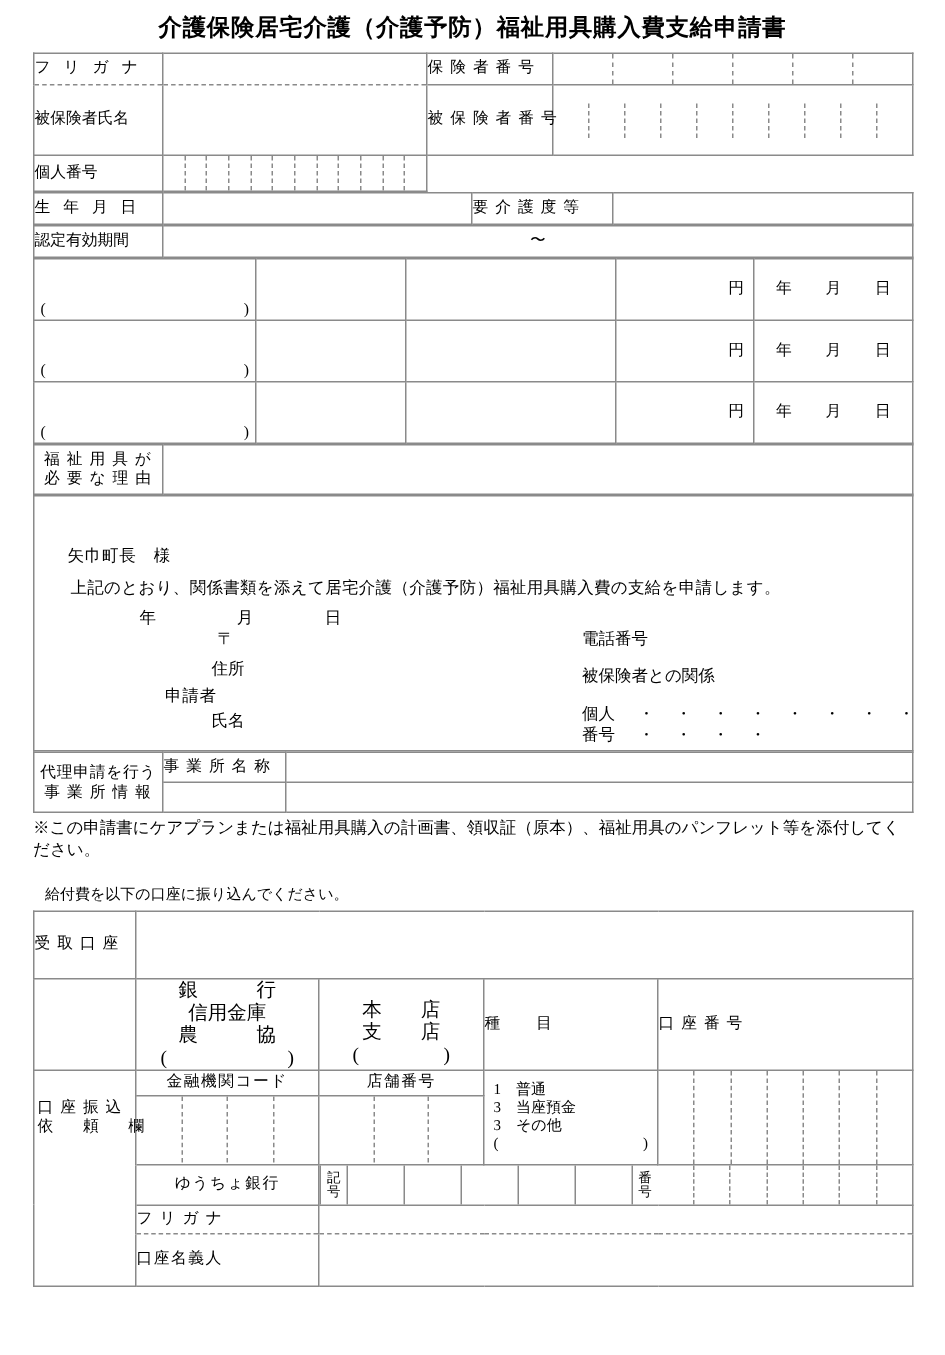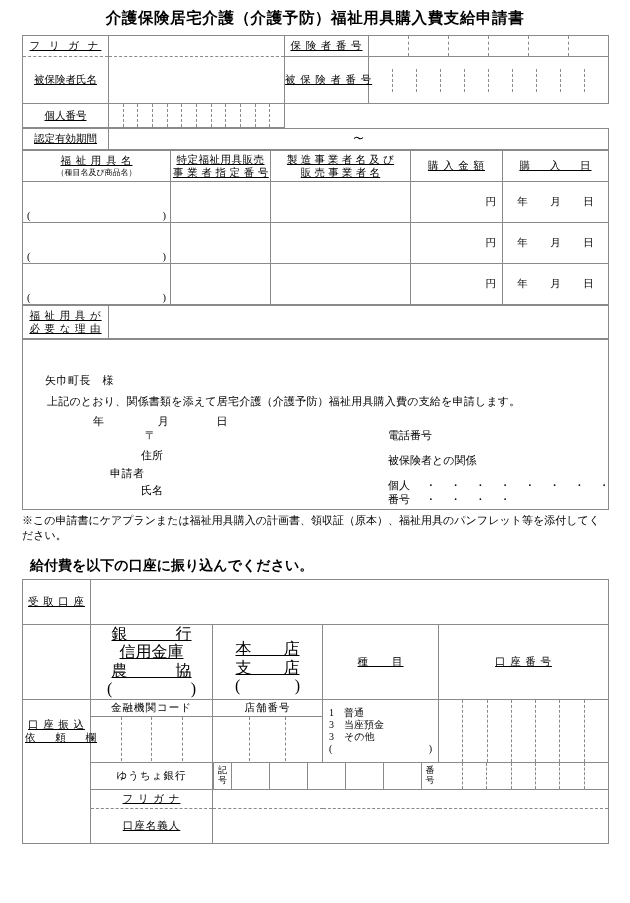--- a/index.html
+++ b/index.html
@@ -45,25 +45,23 @@
     table-layout: fixed;
   }
   table.grid td {
     border: 1px solid #8a8a8a;
     padding: 0;
     vertical-align: middle;
     font-size: 10.5px;
     line-height: 1.25;
   }
   .lbl {
-    text-align: center;
     letter-spacing: 3px;
     padding: 0 2px;
     white-space: nowrap;
-    text-decoration: underline;
   }
   .lbl-tight { letter-spacing: 1px; }
   .lbl-none  { letter-spacing: 0; }
   .sub { font-size: 8px; letter-spacing: 0; }
   .dash-bottom { border-bottom: 1px dashed #8a8a8a !important; }
   .no-left   { border-left: 0 !important; }
   .no-right  { border-right: 0 !important; margin-top: 16px; }
   .no-top    { border-top: 0 !important; }
   .no-bottom { border-bottom: 0 !important; }
   .ctr { text-align: center; }
@@ -163,30 +161,29 @@
   .w-name  { position: absolute; left: 48px; top: 55px; }
 
   
   .note {
     font-size: 11px;
     line-height: 1.35;
     margin: 3px 0 0 0;
     letter-spacing: 0;
   }
   .note2 {
-    font-size: 14px;
+    font-size: 10px;
     margin: 14px 0 4px 8px;
-    font-weight: bold;
   }
 
   
   .bank-head-lines {
     text-align: center;
     line-height: 1.15;
-    font-size: 16px;
+    font-size: 13px;
   }
   .kind-list {
     font-size: 10px;
     line-height: 1.22;
     padding: 1px 0 0 6px;
     text-align: left;
     position: relative;
     height: 100%;
     box-sizing: border-box;
   }
@@ -266,20 +263,36 @@
             <i></i>
               <i></i>
               <i></i>
               <i></i>
           </div>
         </td>
       </tr>
     </tbody>
   </table>
 
+  <table class="grid">
+    <colgroup>
+      <col style="width:86px">
+        <col style="width:206px">
+      <col style="width:94px">
+        <col style="width:200px">
+    </colgroup>
+    <tbody>
+      <tr>
+        <td class="lbl" style="height:20px">生 年 月 日</td>
+        <td></td>
+        <td class="lbl lbl-tight">要 介 護 度 等</td>
+        <td></td>
+      </tr>
+    </tbody>
+  </table>
 
   <table class="grid">
     <colgroup>
         <col style="width:86px">
         <col style="width:500px">
       </colgroup>
     <tbody>
       <tr>
         <td class="lbl lbl-none" style="height:20px">認定有効期間</td>
         <td class="ctr">〜</td>
@@ -289,36 +302,20 @@
 
   <table class="grid">
     <colgroup>
       <col style="width:148px">
         <col style="width:100px">
         <col style="width:140px">
       <col style="width:92px">
         <col style="width:106px">
     </colgroup>
     <tbody>
-      <tr>
-        <td class="ctr" style="height:30px">
-          <div class="lbl lbl-tight">福 祉 用 具 名</div>
-          <div class="sub">（種目名及び商品名）</div>
-        </td>
-        <td class="ctr">
-          <div class="lbl lbl-none" style="letter-spacing:.5px">特定福祉用具販売</div>
-          <div class="lbl lbl-none" style="letter-spacing:.5px">事 業 者 指 定 番 号</div>
-        </td>
-        <td class="ctr">
-          <div class="lbl lbl-none" style="letter-spacing:.3px">製 造 事 業 者 名 及 び</div>
-          <div class="lbl lbl-none" style="letter-spacing:.3px">販 売 事 業 者 名</div>
-        </td>
-        <td class="lbl lbl-tight">購 入 金 額</td>
-        <td class="lbl lbl-tight">購 　 入 　 日</td>
-      </tr>
 
       <tr>
         <td>
           <div class="eq-row-inner" style="height:40px">
             <span class="paren-bl">
               <span>(</span>
               <span>)</span>
             </span>
           </div>
         </td>
@@ -432,20 +429,41 @@
                   <span class="mn-dots">・ ・ ・ ・ ・ ・ ・ ・ ・ ・ ・ ・</span>
                 </div>
               </div>
             </div>
           </div>
         </td>
       </tr>
     </tbody>
   </table>
 
+  <table class="grid">
+    <colgroup>
+        <col style="width:86px">
+        <col style="width:82px">
+        <col style="width:418px">
+      </colgroup>
+    <tbody>
+      <tr>
+        <td class="ctr" rowspan="2">
+          <div class="lbl lbl-none" style="letter-spacing:.5px">代理申請を行う</div>
+          <div class="lbl lbl-tight">事 業 所 情 報</div>
+        </td>
+        <td class="lbl lbl-none" style="height:19px;letter-spacing:1px">事 業 所 名 称</td>
+        <td></td>
+      </tr>
+      <tr>
+        <td style="height:19px"></td>
+        <td></td>
+      </tr>
+    </tbody>
+  </table>
 
   <div class="note">※この申請書にケアプランまたは福祉用具購入の計画書、領収証（原本）、福祉用具のパンフレット等を添付してください。</div>
   <div class="note2">給付費を以下の口座に振り込んでください。</div>
 
   <table class="grid">
     <colgroup>
       <col style="width:68px">
         <col style="width:122px">
         <col style="width:110px">
       <col style="width:116px">

